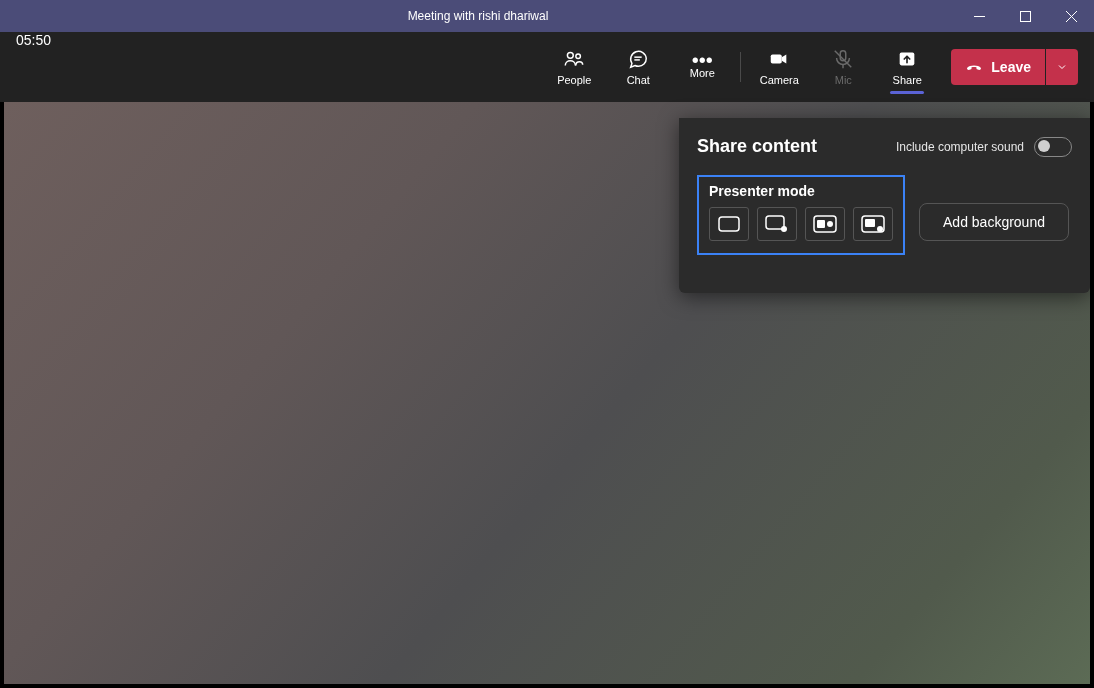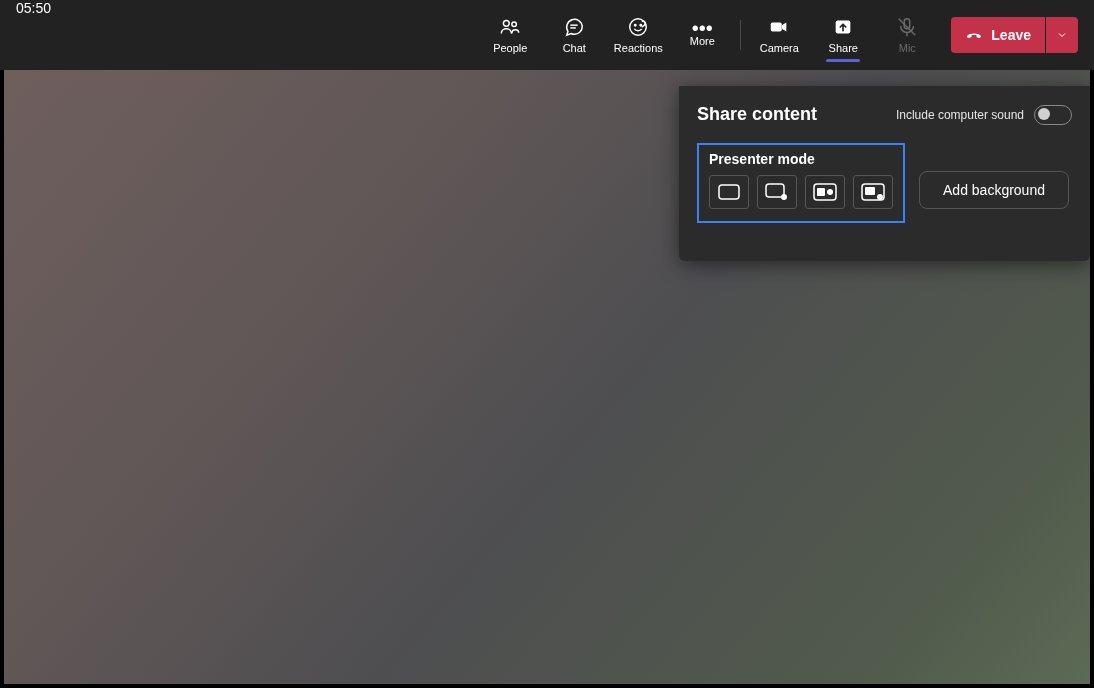--- a/index.html
+++ b/index.html
@@ -57,20 +57,41 @@
   .win-front{position:absolute;bottom:0;right:0;width:80px;height:46px;background:#d0d0d0;border-radius:2px;}
   .win-front .w-top{height:6px;background:#e6e6e6;}
   .win-front .bar{height:6px;background:#9aa6d8;margin:5px 0 0 6px;border-radius:3px;}
   .b1{width:60px;} .b2{width:44px;} .b3{width:30px;}
 </style>
 </head>
 <body>
 
 <div class="window">
 
+  <div class="titlebar">
+    <div class="titlebar-title">Meeting with rishi dhariwal</div>
+    <div class="win-controls">
+      <div class="win-btn">
+        <svg width="11" height="11">
+            <line x1="0" y1="5.5" x2="11" y2="5.5" stroke="#fff" stroke-width="1"></line>
+          </svg>
+      </div>
+      <div class="win-btn">
+        <svg width="11" height="11">
+            <rect x="0.5" y="0.5" width="10" height="10" fill="none" stroke="#fff" stroke-width="1"></rect>
+          </svg>
+      </div>
+      <div class="win-btn">
+        <svg width="11" height="11">
+            <line x1="0" y1="0" x2="11" y2="11" stroke="#fff" stroke-width="1"></line>
+            <line x1="11" y1="0" x2="0" y2="11" stroke="#fff" stroke-width="1"></line>
+          </svg>
+      </div>
+    </div>
+  </div>
 
   <div class="toolbar">
     <div class="time">05:50</div>
     <div class="tool-right">
       <div class="tool-item">
         <span>
           <svg width="22" height="22" viewBox="0 0 24 24" fill="none" stroke="#fff" stroke-width="1.6">
               <circle cx="8" cy="8" r="3.2"></circle>
               <circle cx="16.5" cy="9" r="2.5"></circle>
               <path d="M2.5 19c0-3 2.5-5 5.5-5s5.5 2 5.5 5"></path>
@@ -83,65 +104,53 @@
         <span>
           <svg width="22" height="22" viewBox="0 0 24 24" fill="none" stroke="#fff" stroke-width="1.6">
               <path d="M21 11.5a8.38 8.38 0 0 1-8.5 8.5 8.5 8.5 0 0 1-3.8-.9L4 21l1.4-4.2A8.5 8.5 0 1 1 21 11.5z"></path>
               <line x1="8" y1="10" x2="16" y2="10"></line>
               <line x1="8" y1="13" x2="14" y2="13"></line>
             </svg>
         </span>
         <span class="label">Chat</span>
       </div>
       <div class="tool-item">
-        <span>
-          <svg width="22" height="22" viewBox="0 0 24 24" fill="none" stroke="#fff" stroke-width="1.6">
-              <circle cx="12" cy="12" r="9"></circle>
-              <path d="M8 14s1.5 2 4 2 4-2 4-2"></path>
-              <circle cx="9" cy="10" r="0.8" fill="#fff"></circle>
-              <circle cx="15" cy="10" r="0.8" fill="#fff"></circle>
-              <path d="M16 6c2-1 4 0 4 2 0 1.5-2 3-4 4"></path>
-            </svg>
-        </span>
-        <span class="label">Reactions</span>
-      </div>
-      <div class="tool-item">
         <span class="more-dots">•••</span>
         <span class="label">More</span>
       </div>
       <div class="sep"></div>
       <div class="tool-item">
         <span>
           <svg width="22" height="22" viewBox="0 0 24 24" fill="#fff">
               <rect x="3" y="7" width="12" height="10" rx="2"></rect>
               <path d="M15 10l5-3v10l-5-3z"></path>
             </svg>
         </span>
         <span class="label">Camera</span>
-      </div>
-      <div class="tool-item">
-        <span>
-          <svg width="22" height="22" viewBox="0 0 24 24" fill="#fff">
-              <rect x="4" y="5" width="16" height="14" rx="2" fill="#fff"></rect>
-              <path d="M12 16V9M12 9l-3 3M12 9l3 3" stroke="#222" stroke-width="1.8" fill="none" stroke-linecap="round" stroke-linejoin="round"></path>
-            </svg>
-        </span>
-        <span class="label">Share</span>
-        <div class="share-underline"></div>
       </div>
       <div class="tool-item mic-disabled">
         <span>
           <svg width="22" height="22" viewBox="0 0 24 24" fill="none" stroke="#6a6a6a" stroke-width="1.6">
               <rect x="9" y="3" width="6" height="11" rx="3"></rect>
               <path d="M5 11a7 7 0 0 0 14 0"></path>
               <line x1="12" y1="18" x2="12" y2="22"></line>
               <line x1="3" y1="3" x2="21" y2="21" stroke="#6a6a6a"></line>
             </svg>
         </span>
         <span class="label">Mic</span>
+      </div>
+      <div class="tool-item">
+        <span>
+          <svg width="22" height="22" viewBox="0 0 24 24" fill="#fff">
+              <rect x="4" y="5" width="16" height="14" rx="2" fill="#fff"></rect>
+              <path d="M12 16V9M12 9l-3 3M12 9l3 3" stroke="#222" stroke-width="1.8" fill="none" stroke-linecap="round" stroke-linejoin="round"></path>
+            </svg>
+        </span>
+        <span class="label">Share</span>
+        <div class="share-underline"></div>
       </div>
       <div class="leave-group">
         <div class="leave-btn">
           <svg width="18" height="18" viewBox="0 0 24 24" fill="#fff">
               <path d="M3 13c3-4 15-4 18 0 1 1.3-.5 3-2 3l-3-1c-.6-.2-.8-.8-.7-1.4l.2-1c-2-.7-5-.7-7 0l.2 1c.1.6-.1 1.2-.7 1.4l-3 1c-1.5 0-3-1.7-2-3z"></path>
             </svg>
           <span>Leave</span>
         </div>
         <div class="leave-more">
           <svg width="12" height="12" viewBox="0 0 24 24" fill="none" stroke="#fff" stroke-width="2">

